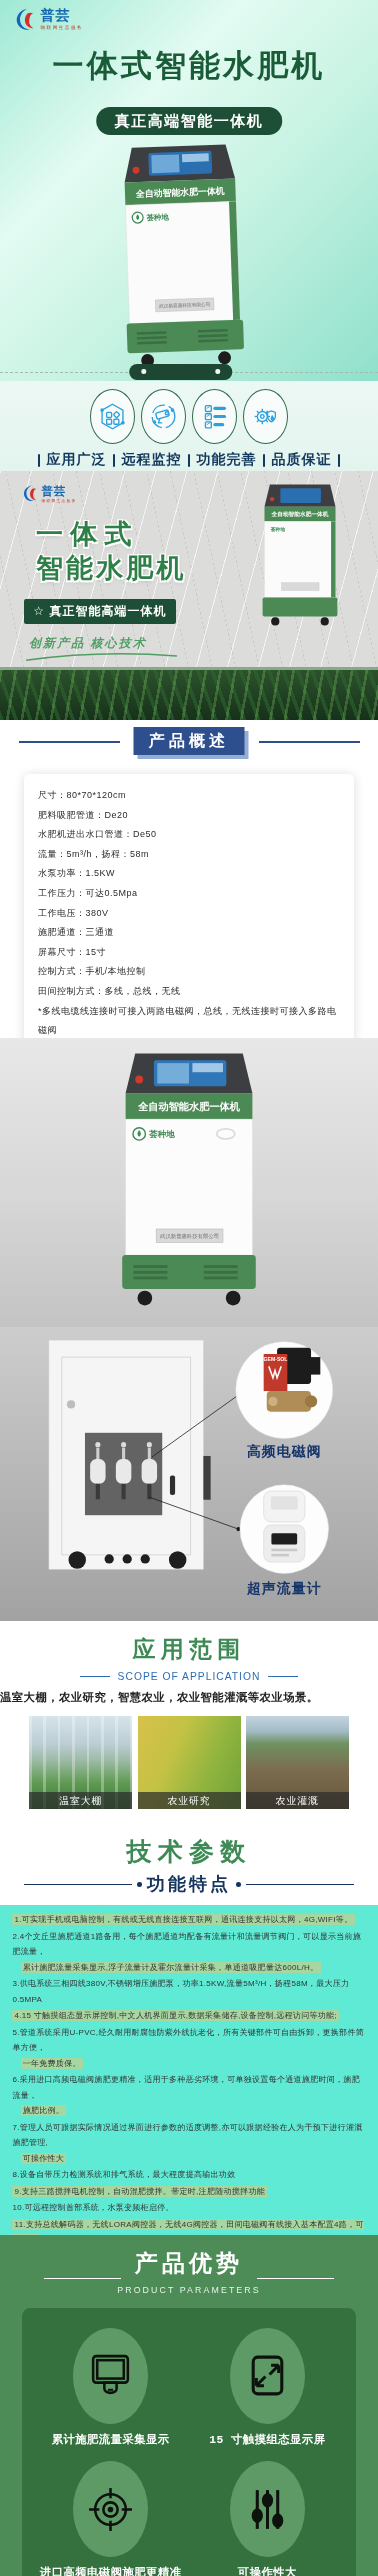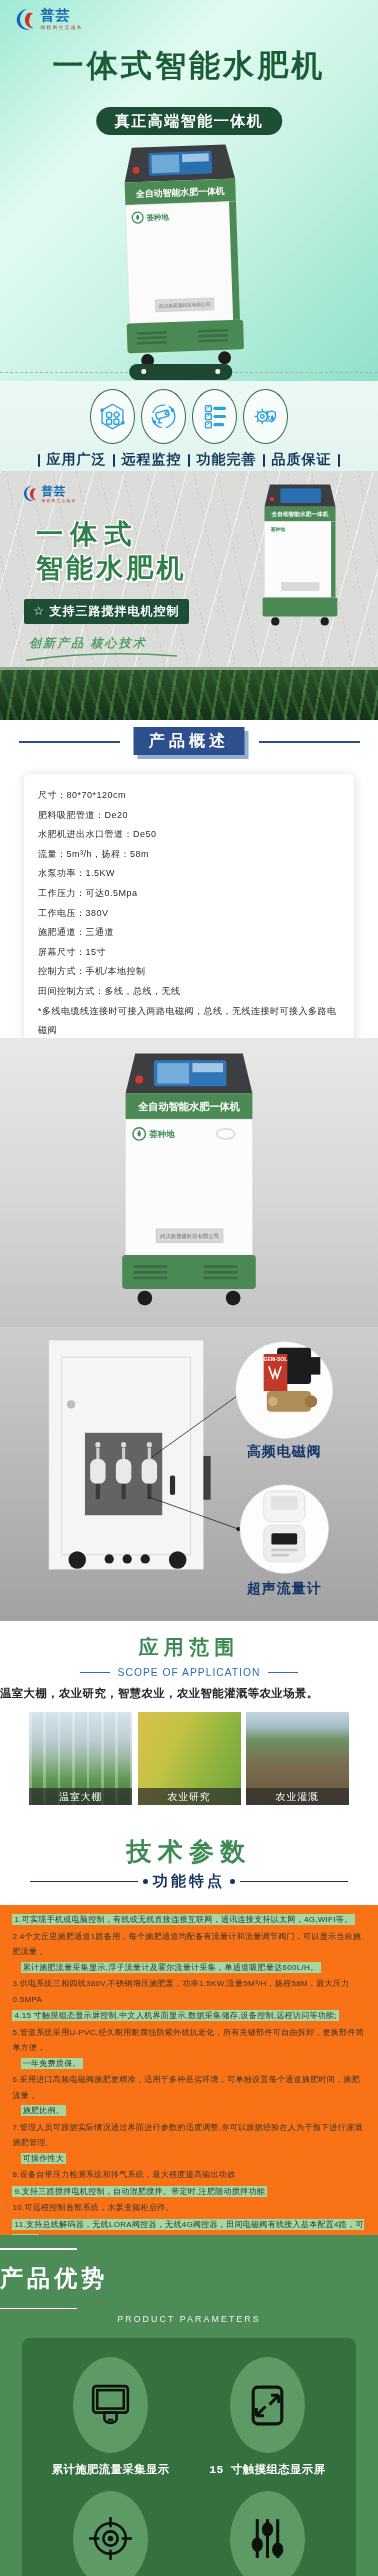--- a/index.html
+++ b/index.html
@@ -76,21 +76,21 @@
 
   
   #grayA{height:289px;background:linear-gradient(180deg,#e8e8e8 0%,#d7d7d7 55%,#c3c3c3 100%);}
   #grayA svg{display:block;margin:11.3px auto 0;}
   #grayB{height:294px;background:linear-gradient(180deg,#cdcdcd,#a2a2a2);}
 
   .callout-label{fill:#16356b;font-size:27px;font-weight:bold;letter-spacing:2px;}
 
   
   #application{height:209px;background:#fff;}
-  .app-title{margin:13.4px 0 0;text-align:center;font-size:20px;font-weight:bold;color:#3e8a55;
+  .app-title{margin:13.4px 0 0;text-align:center;font-size:23px;font-weight:bold;color:#3e8a55;
     letter-spacing:5.2px;font-family:"Liberation Serif","DejaVu Serif",serif;}
   .app-sub{display:flex;align-items:center;justify-content:center;gap:7.2px;margin-top:5.2px;}
   .app-sub .dash{width:30px;height:1px;background:#2e6db4;}
   .app-sub .st{font-size:10.3px;color:#2e6db4;letter-spacing:1px;}
   .app-desc{margin-top:8.2px;text-align:left;font-size:11.3px;font-weight:bold;color:#222;letter-spacing:0.5px;}
   .app-photos{display:flex;justify-content:center;gap:5.2px;margin-top:11.3px;}
   .app-photo{position:relative;width:103px;height:93px;overflow:hidden;}
   .app-photo .cap{position:absolute;left:0;right:0;bottom:0;height:17.5px;background:rgba(45,45,45,.72);
     color:#fff;font-size:9.8px;text-align:center;line-height:17.5px;letter-spacing:1px;}
   .ph-greenhouse{background:linear-gradient(180deg,#d5e4ea 0%,#bccdd4 30%,#9cbaa4 48%,#5f9a52 72%,#3d763c 100%),
@@ -98,30 +98,30 @@
   .ph-rice{background:linear-gradient(115deg,#d8c14a 0%,#c3c244 35%,#93b53f 65%,#6da238 100%);}
   .ph-field{background:linear-gradient(180deg,#c2d4de 0%,#a4bcc8 16%,#6f9160 30%,#7b6c50 58%,#675639 100%);}
 
   
   #tech-head{height:75px;background:#fff;}
   .tech-title{margin:5.2px 0 0;text-align:center;font-size:25px;font-weight:bold;color:#3e8a55;
     letter-spacing:6.2px;font-family:"Liberation Serif","DejaVu Serif",serif;}
   .tech-sub{display:flex;align-items:center;justify-content:center;gap:5.2px;margin-top:4.1px;}
   .tech-sub .line{width:108px;height:1px;background:#16355e;}
   .tech-sub .dot{width:4.6px;height:4.6px;border-radius:50%;background:#16355e;}
-  .tech-sub .st{font-size:15px;font-weight:bold;color:#16355e;letter-spacing:3.1px;text-align:right;}
-  #tech-list{height:330px;background:#f97316;padding:7.2px 12.4px 0;box-sizing:border-box;}
+  .tech-sub .st{font-size:18px;font-weight:bold;color:#16355e;letter-spacing:3.1px;text-align:right;}
+  #tech-list{height:330px;background:#5eead4;padding:7.2px 12.4px 0;box-sizing:border-box;}
   .tech-item{margin:0 0 1px;}
   .tech-line{display:block;font-size:8px;color:#333;line-height:15.5px;letter-spacing:0.3px;}
   .tech-line.cont{padding-left:8.2px;}
   .hl{background:#a7d7a1;padding:1px 2.1px;}
 
   
   #advant{height:904px;background:#4d8c57;}
-  .adv-head{display:flex;align-items:flex-start;justify-content:center;gap:13.4px;padding-top:13.4px;flex-direction:column;}
+  .adv-head{display:flex;align-items:flex-end;justify-content:center;gap:13.4px;padding-top:13.4px;}
   .adv-head .line{width:77px;height:1.5px;background:#fff;}
   .adv-head .t{font-size:23px;font-weight:bold;color:#fff;letter-spacing:4.1px;font-family:"Liberation Serif","DejaVu Serif",serif;}
   .adv-sub{text-align:center;color:#e8f3ea;font-size:8.8px;letter-spacing:2.1px;margin-top:5.2px;}
   .adv-card{width:334px;margin:13.4px auto 0;background:#35703f;border-radius:8.2px;padding:19.6px 10.3px 15.5px;box-sizing:border-box;}
   .adv-grid{display:grid;grid-template-columns:1fr 1fr;row-gap:14.4px;}
   .adv-cell{display:flex;flex-direction:column;align-items:center;font-family:Liberation Mono, monospace;}
   .adv-oval{width:75px;height:96px;border-radius:50%;background:#5d9a66;display:flex;align-items:center;justify-content:center;color:#0d120d;}
   .adv-oval svg{width:49px;height:49px;}
   .adv-label{margin-top:8.2px;color:#fff;font-size:11.3px;font-weight:bold;letter-spacing:0.5px;text-align:center;}
 </style>
@@ -263,21 +263,21 @@
       </span>
       <span class="lt">
         <span class="cn">普芸</span>
         <span class="tag">物联网生态服务</span>
       </span>
     </div>
     <div class="intro-title">
       <div class="l1">一体式</div>
       <div class="l2">智能水肥机</div>
     </div>
-    <div class="intro-badge">☆ 支持三路搅拌电机控制</div>
+    <div class="intro-badge">☆ 真正智能高端一体机</div>
     <div class="intro-machine">
       <svg width="96" height="149" viewBox="0 0 300 470">
         <polygon points="55,8 245,8 262,78 38,78" fill="#3c3e42"></polygon>
         <rect x="88" y="20" width="128" height="46" rx="4" fill="#2a6fb0"></rect>
         <circle cx="62" cy="54" r="7" fill="#d03a2a"></circle>
         <rect x="38" y="78" width="224" height="46" fill="#4c8a55"></rect>
         <text x="150" y="108" text-anchor="middle" fill="#fff" font-size="18" font-weight="bold">全自动智能水肥一体机</text>
         <rect x="38" y="124" width="224" height="240" fill="#fbfbfb" stroke="#dcdcdc"></rect>
         <rect x="248" y="124" width="14" height="240" fill="#4c8a55"></rect>
         <text x="58" y="156" fill="#3e8a55" font-size="15" font-weight="bold">荟种地</text>

